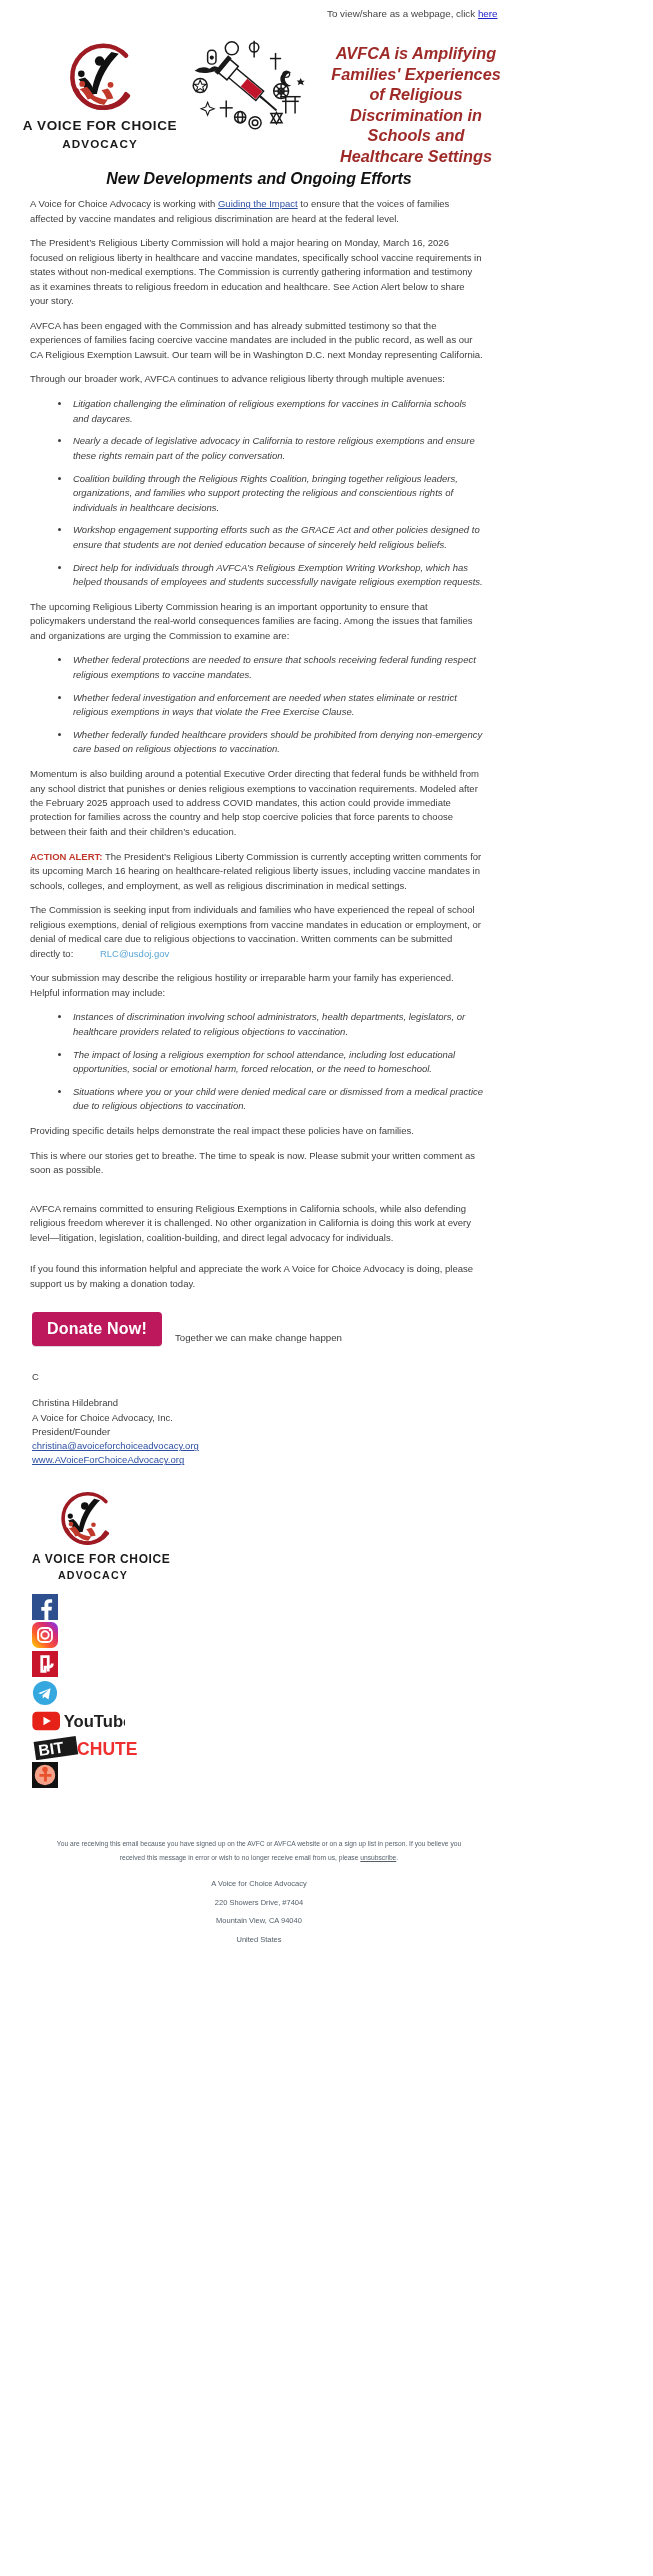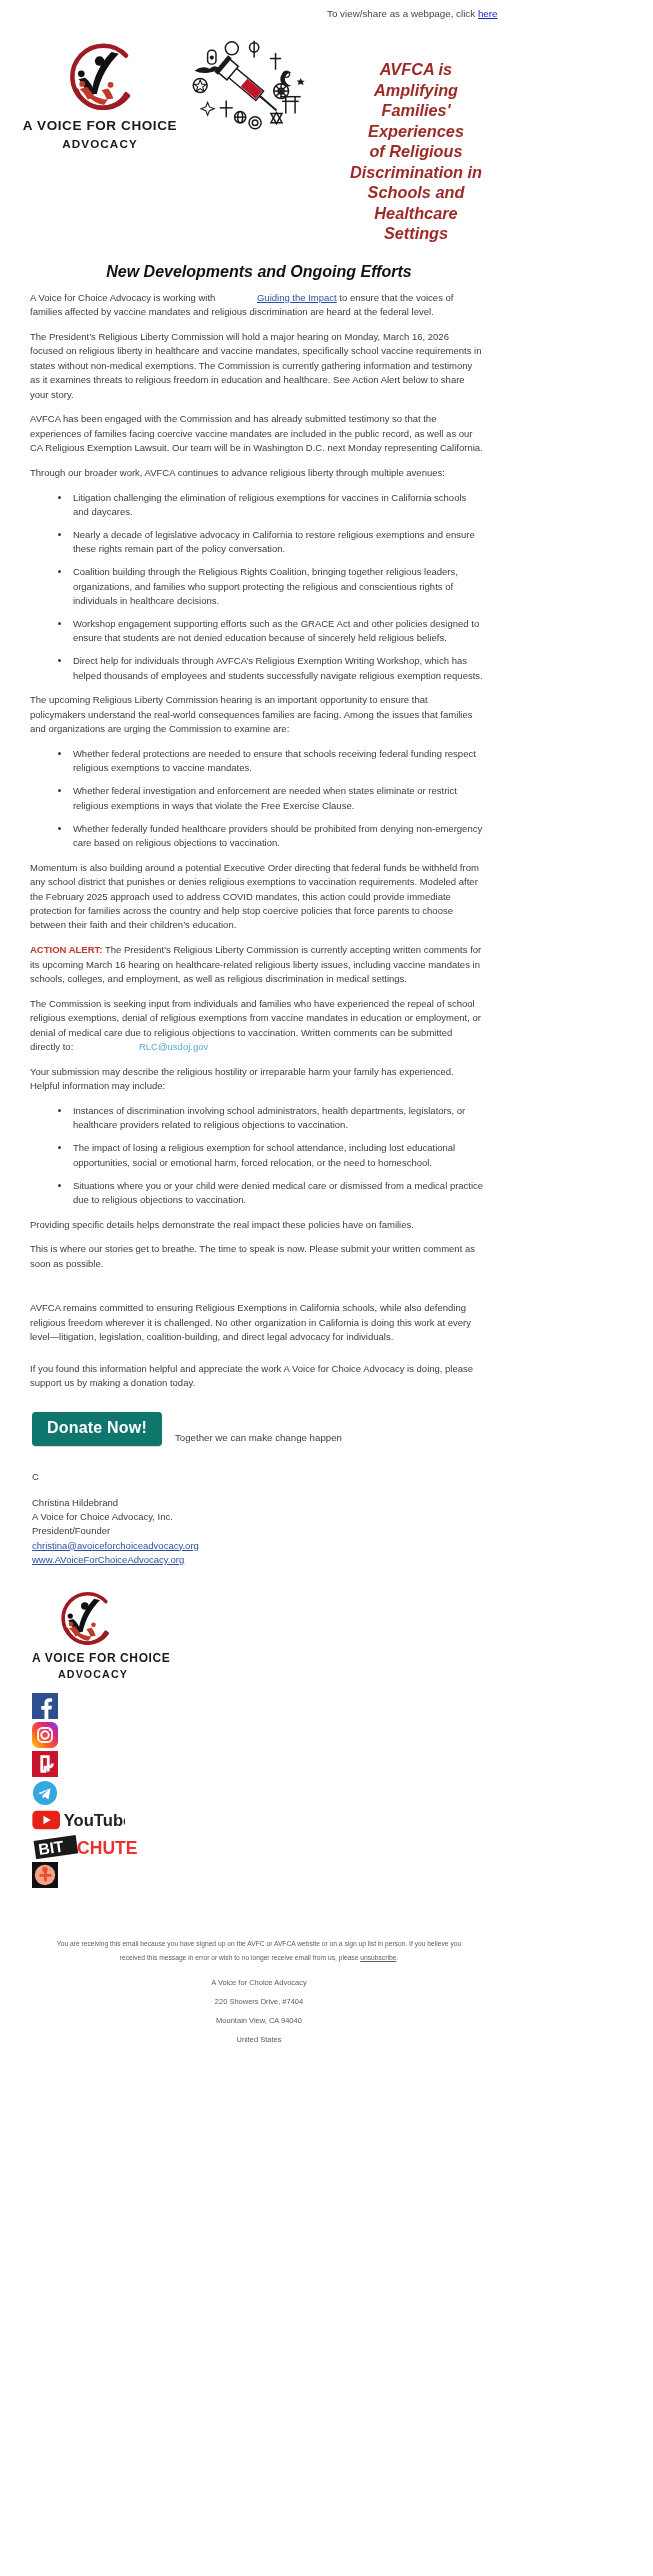--- a/index.html
+++ b/index.html
@@ -54,21 +54,21 @@
     text-align:center;
     padding-top:7.5px;
   }
   .headline {
     color:#9e2a28;
     font-family:"Liberation Sans", sans-serif;
     font-weight:bold;
     font-style:italic;
     font-size:16.3px;
     line-height:1.26;
-    margin:16px;
+    margin:0;
   }
 
   .subheadline {
     text-align:center;
     font-weight:bold;
     font-style:italic;
     font-size:16px;
     color:#111;
     margin:3.7px 0 5.6px 0;
     padding:0 9.3px;
@@ -76,47 +76,48 @@
 
   
   .content { padding:3.7px 34px 0 30px; }
   p.body {
     font-size:9.5px;
     line-height:1.52;
     color:#3d3d3d;
     margin:0 0 10.3px 0;
     text-align:left;
   }
-  p.body a { color:#2d4fa2; text-decoration:underline;margin-left:39px; }
+  p.body a { color:#2d4fa2; text-decoration:underline; }
   p.body a.mail { color:#5aa7d6; text-decoration:none;padding-left:24px; }
   .alert-label { font-weight:bold; color:#c0392b; }
   ul.bullets {
     margin:0 0 10.3px 0;
     padding-left:41px;
     list-style:disc;
+    font-style:italic;
   }
   ul.bullets li {
     font-size:9.5px;
     line-height:1.52;
     color:#3d3d3d;
     margin:0 0 8.4px 0;
     padding-left:1.9px;
   }
   ul.bullets li::marker { color:#3d3d3d; }
 
   
   .donate-row {
     display:flex;
     align-items:flex-end;
     padding:11.2px 0 0 32px;
     gap:13px;
   }
   .donate-btn {
     display:inline-block;
-    background:#0f766e;
+    background:#be185d;
     color:#ffffff;
     font-weight:bold;
     font-size:16px;
     padding:8.4px 15px 9.3px 15px;
     border:none;
     border-radius:3.7px;
     letter-spacing:0.2px;
     cursor:pointer;
     line-height:1;
     box-shadow:0 0.9px 0 rgba(0,0,0,.15);
@@ -303,21 +304,21 @@
     <p class="body">Your submission may describe the religious hostility or irreparable harm your family has experienced. Helpful information may include:</p>
 
     <ul class="bullets">
       <li>Instances of discrimination involving school administrators, health departments, legislators, or healthcare providers related to religious objections to vaccination.</li>
       <li>The impact of losing a religious exemption for school attendance, including lost educational opportunities, social or emotional harm, forced relocation, or the need to homeschool.</li>
       <li>Situations where you or your child were denied medical care or dismissed from a medical practice due to religious objections to vaccination.</li>
     </ul>
 
     <p class="body">Providing specific details helps demonstrate the real impact these policies have on families.</p>
     <p class="body">This is where our stories get to breathe. The time to speak is now. Please submit your written comment as soon as possible.</p>
-    <p class="body" style="margin-top:30px;">AVFCA remains committed to ensuring Religious Exemptions in California schools, while also defending religious freedom wherever it is challenged. No other organization in California is doing this work at every level—litigation, legislation, coalition-building, and direct legal advocacy for individuals.</p>
+    <p class="body" style="margin-top:24px;">AVFCA remains committed to ensuring Religious Exemptions in California schools, while also defending religious freedom wherever it is challenged. No other organization in California is doing this work at every level—litigation, legislation, coalition-building, and direct legal advocacy for individuals.</p>
     <p class="body" style="margin-top:17px;">If you found this information helpful and appreciate the work A Voice for Choice Advocacy is doing, please support us by making a donation today.</p>
   </div>
 
   <div class="donate-row">
     <button class="donate-btn">Donate Now!</button>
     <span class="together">Together we can make change happen</span>
   </div>
 
   <div class="sig">
     <div class="initial">C</div>

